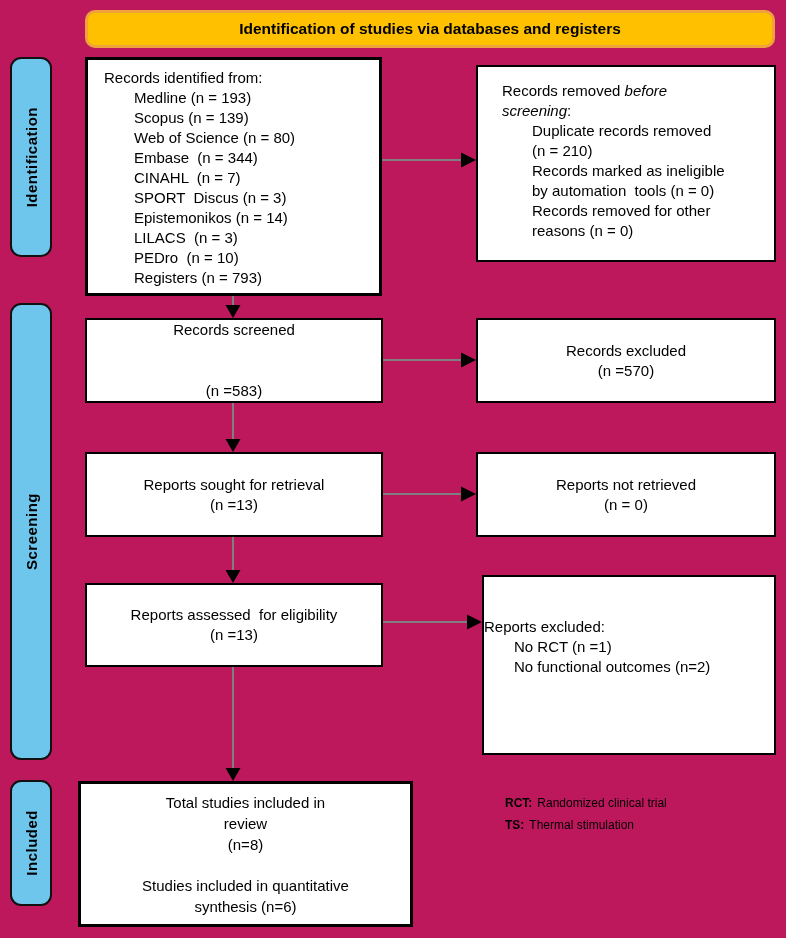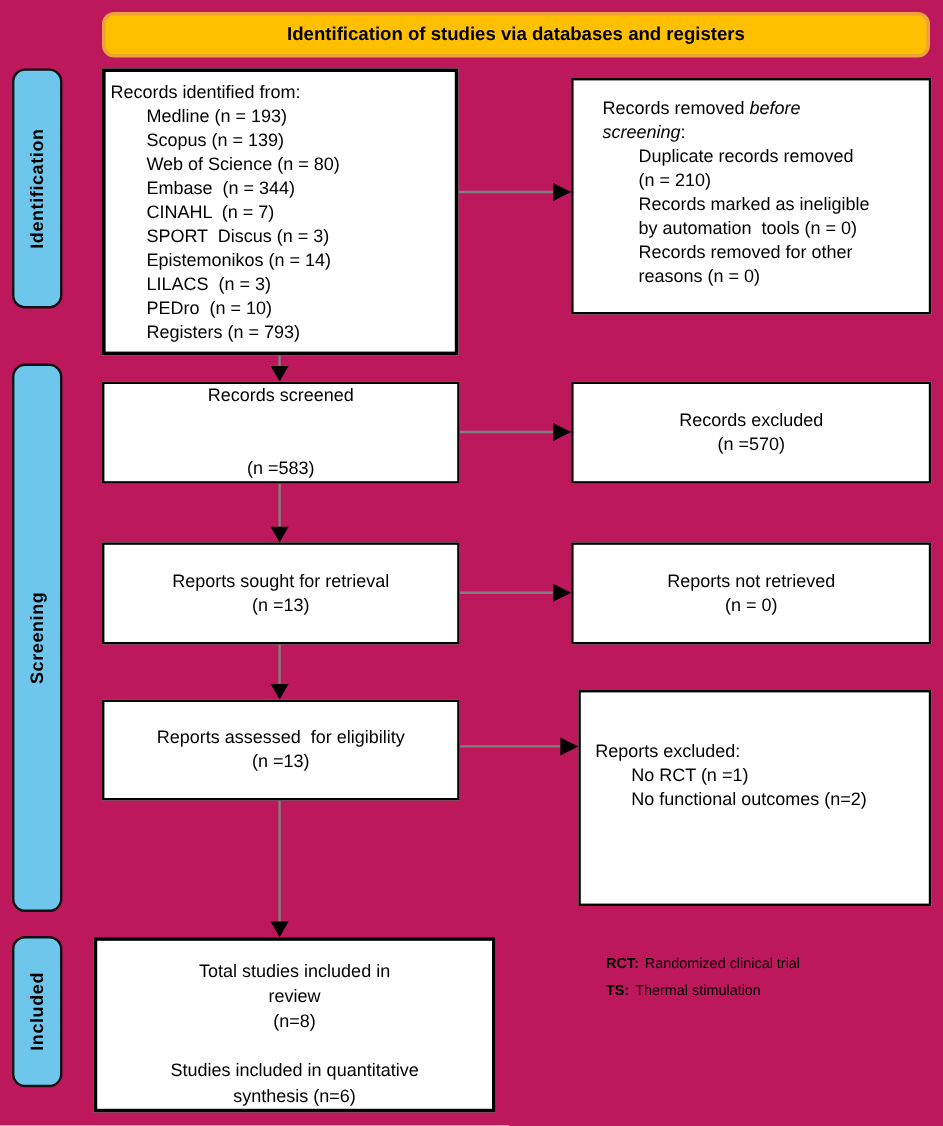--- a/index.html
+++ b/index.html
@@ -55,21 +55,21 @@
     border: 2px solid #000;
     font-size: 15px;
     line-height: 20px;
   }
   .fbox.thick { border-width: 3px; }
   .fbox.centered {
     display: flex; flex-direction: column;
     align-items: center; justify-content: center;
     text-align: center;
   }
-  .pad-list { padding: 8px 8px 8px 4px; }
+  .pad-list { padding: 8px 8px 8px 16px; }
   .indent { padding-left: 30px; }
   .line { white-space: pre-wrap; }
   .italic { font-style: italic; }
   .legend {
     position: absolute;
     left: 505px; top: 792px;
     font-size: 12px;
     line-height: 22px;
   }
   .legend b { font-weight: bold; }
@@ -175,27 +175,27 @@
   <div class="fbox centered" style="left:476px; top:452px; width:300px; height:85px;">
     <div class="line">Reports not retrieved</div>
     <div class="line">(n = 0)</div>
   </div>
 
   <div class="fbox centered" style="left:85px; top:583px; width:298px; height:84px;">
     <div class="line">Reports assessed  for eligibility</div>
     <div class="line">(n =13)</div>
   </div>
 
-  <div class="fbox" style="left:482px; top:575px; width:294px; height:180px; padding:40px 8px 8px 12px;">
+  <div class="fbox" style="left:482px; top:575px; width:294px; height:180px; padding:40px 8px 8px 0;">
     <div class="line">Reports excluded:</div>
     <div class="line indent">No RCT (n =1)</div>
     <div class="line indent">No functional outcomes (n=2)</div>
   </div>
 
-  <div class="fbox thick centered" style="left:78px; top:781px; width:335px; height:146px; line-height:21px;justify-content:flex-end;">
+  <div class="fbox thick centered" style="left:78px; top:781px; width:335px; height:146px; line-height:21px;">
     <div class="line">Total studies included in</div>
     <div class="line">review</div>
     <div class="line">(n=8)</div>
     <div class="line gap-above">Studies included in quantitative</div>
     <div class="line">synthesis (n=6)</div>
   </div>
 
   <div class="legend">
     <div>
       <b>RCT:</b><span class="def">Randomized clinical trial</span>

